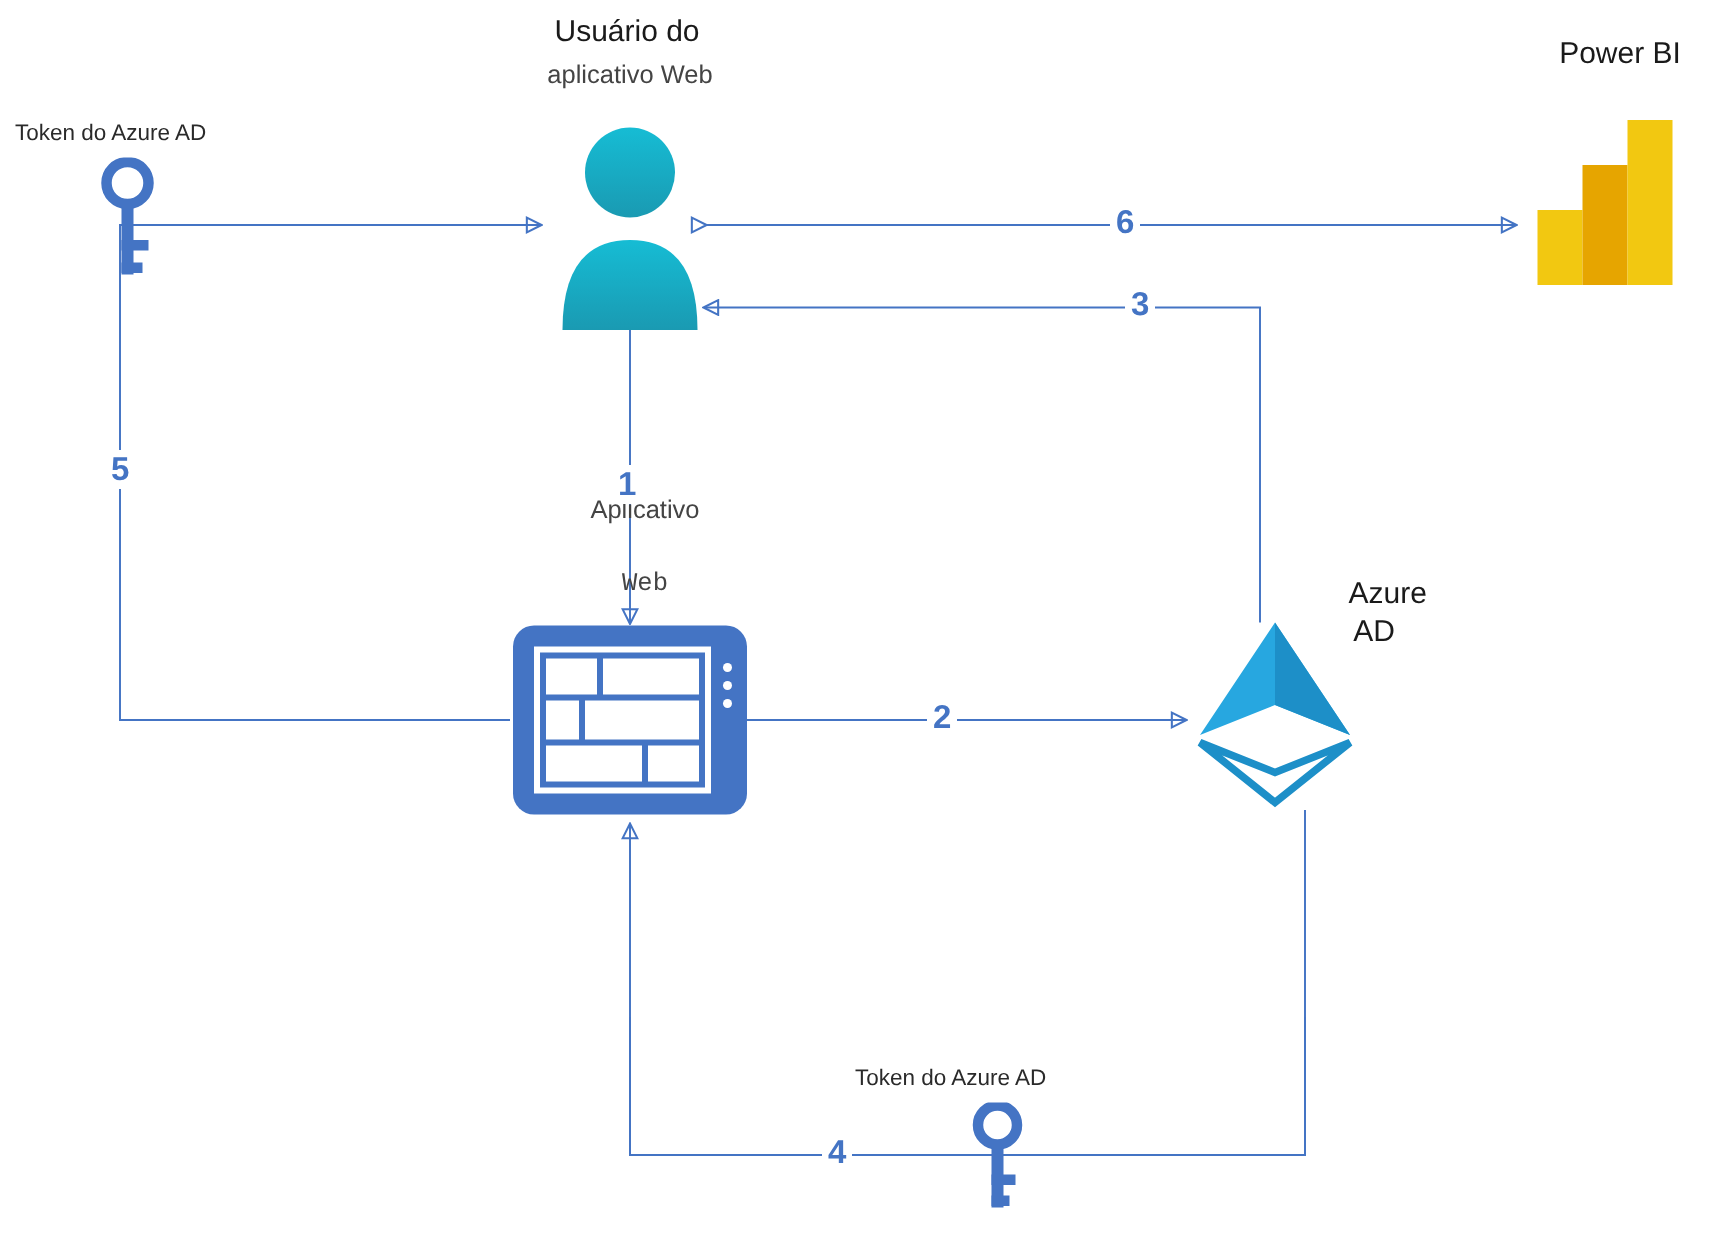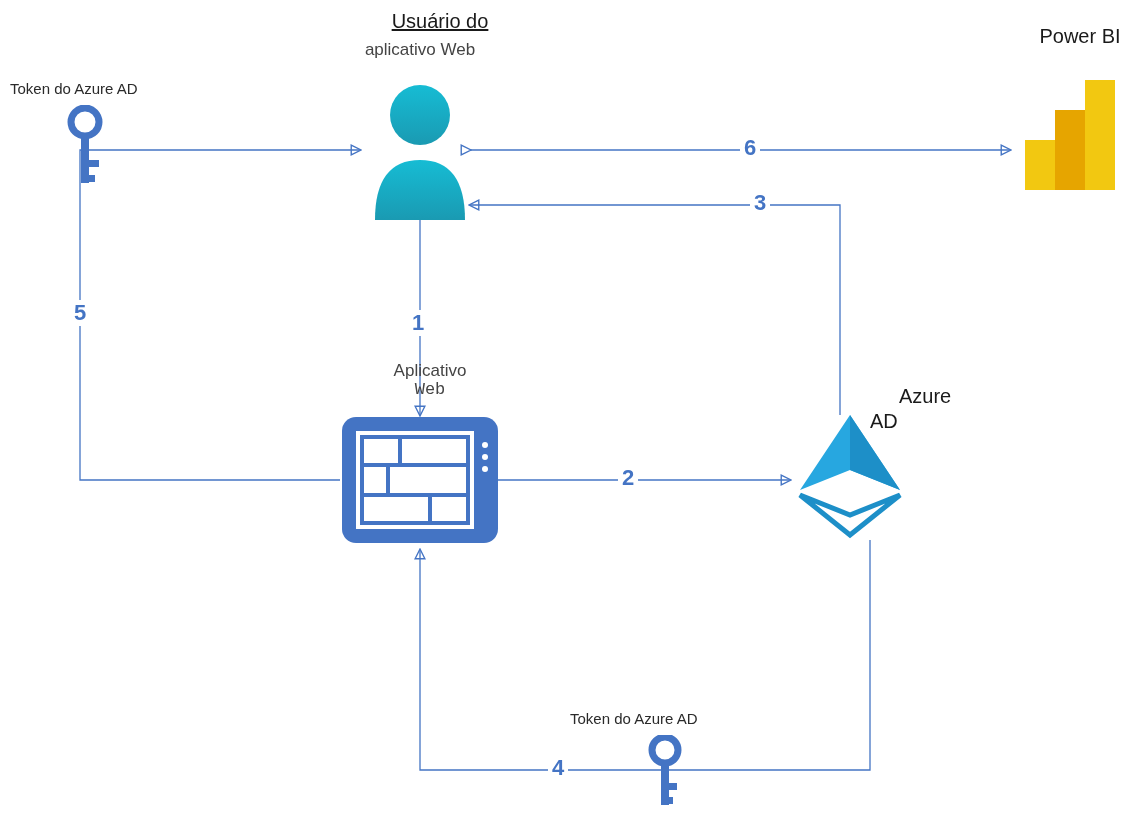--- a/index.html
+++ b/index.html
@@ -28,21 +28,21 @@
 
   <polyline points="840,415 840,205 470,205" fill="none" stroke="#4474c4" stroke-width="1.3" marker-end="url(#ah)"></polyline>
 
   <polyline points="870,540 870,770 420,770 420,550" fill="none" stroke="#4474c4" stroke-width="1.3" marker-end="url(#ah)"></polyline>
 
   <polyline points="340,480 80,480 80,150 360,150" fill="none" stroke="#4474c4" stroke-width="1.3" marker-end="url(#ah)"></polyline>
 
   <line x1="470" y1="150" x2="1010" y2="150" stroke="#4474c4" stroke-width="1.3" marker-start="url(#ah)" marker-end="url(#ah)"></line>
 </svg>
 
-<div class="node-label" style="left:370px;top:10px;width:140px;text-decoration:underline;">Usuário do</div>
+<div class="node-label" style="left:348px;top:10px;width:140px;">Usuário do</div>
 <div class="lbl small" style="left:350px;top:40px;width:140px;">aplicativo Web</div>
 <svg style="position:absolute;left:360px;top:70px;width:120px;height:150px" viewBox="0 0 120 150">
   <defs>
     <linearGradient id="ug" x1="0" y1="0" x2="0" y2="1">
       <stop offset="0" stop-color="#16bcd4"></stop>
           <stop offset="1" stop-color="#1a9ab2"></stop>
     </linearGradient>
   </defs>
   <circle cx="60" cy="45" r="30" fill="url(#ug)"></circle>
   <path d="M15 150 Q15 90 60 90 Q105 90 105 150 Z" fill="url(#ug)"></path>
@@ -56,39 +56,39 @@
 </svg>
 
 <div class="lbl" style="left:10px;top:80px;width:200px;text-align:left;">Token do Azure AD</div>
 <svg style="position:absolute;left:60px;top:105px;width:50px;height:90px" viewBox="0 0 50 90">
   <circle cx="25" cy="17" r="14" fill="none" stroke="#4474c4" stroke-width="7"></circle>
   <rect x="21" y="28" width="8" height="50" fill="#4474c4"></rect>
   <rect x="21" y="55" width="18" height="7" fill="#4474c4"></rect>
   <rect x="21" y="70" width="14" height="7" fill="#4474c4"></rect>
 </svg>
 
-<div class="lbl small" style="left:380px;top:330px;width:100px;margin-top:31px;">Aplicativo</div>
+<div class="lbl small" style="left:380px;top:330px;width:100px;">Aplicativo</div>
 <div class="lbl small" style="left:380px;top:380px;width:100px;font-family:Liberation Mono, monospace;">Web</div>
 <svg style="position:absolute;left:340px;top:415px;width:160px;height:130px" viewBox="0 0 160 130">
   <rect x="2" y="2" width="156" height="126" rx="14" fill="#4474c4"></rect>
   <rect x="16" y="16" width="118" height="98" fill="#fff"></rect>
 
   <rect x="22" y="22" width="106" height="86" fill="none" stroke="#4474c4" stroke-width="4"></rect>
   <line x1="22" y1="50" x2="128" y2="50" stroke="#4474c4" stroke-width="4"></line>
   <line x1="22" y1="80" x2="128" y2="80" stroke="#4474c4" stroke-width="4"></line>
   <line x1="60" y1="22" x2="60" y2="50" stroke="#4474c4" stroke-width="4"></line>
   <line x1="48" y1="50" x2="48" y2="80" stroke="#4474c4" stroke-width="4"></line>
   <line x1="90" y1="80" x2="90" y2="108" stroke="#4474c4" stroke-width="4"></line>
   <circle cx="145" cy="30" r="3" fill="#fff"></circle>
   <circle cx="145" cy="42" r="3" fill="#fff"></circle>
   <circle cx="145" cy="54" r="3" fill="#fff"></circle>
 </svg>
 
 <div class="node-label" style="left:855px;top:385px;width:80px;text-align:left;margin-left:44px;">Azure</div>
-<div class="node-label" style="left:870px;top:410px;width:60px;text-align:left;">AD</div>
+<div class="node-label" style="left:870px;top:410px;width:60px;text-align:right;">AD</div>
 <svg style="position:absolute;left:790px;top:410px;width:120px;height:130px" viewBox="0 0 120 130">
   <polygon points="60,5 110,80 60,60 10,80" fill="#27a7e0"></polygon>
   <polygon points="60,5 60,60 110,80" fill="#1d8fc8"></polygon>
   <polygon points="10,85 60,105 110,85 60,125" fill="none" stroke="#1d8fc8" stroke-width="5"></polygon>
 </svg>
 
 <div class="lbl" style="left:570px;top:710px;width:200px;text-align:left;">Token do Azure AD</div>
 <svg style="position:absolute;left:640px;top:735px;width:50px;height:80px" viewBox="0 0 50 80">
   <circle cx="25" cy="15" r="13" fill="none" stroke="#4474c4" stroke-width="7"></circle>
   <rect x="21" y="25" width="8" height="45" fill="#4474c4"></rect>

